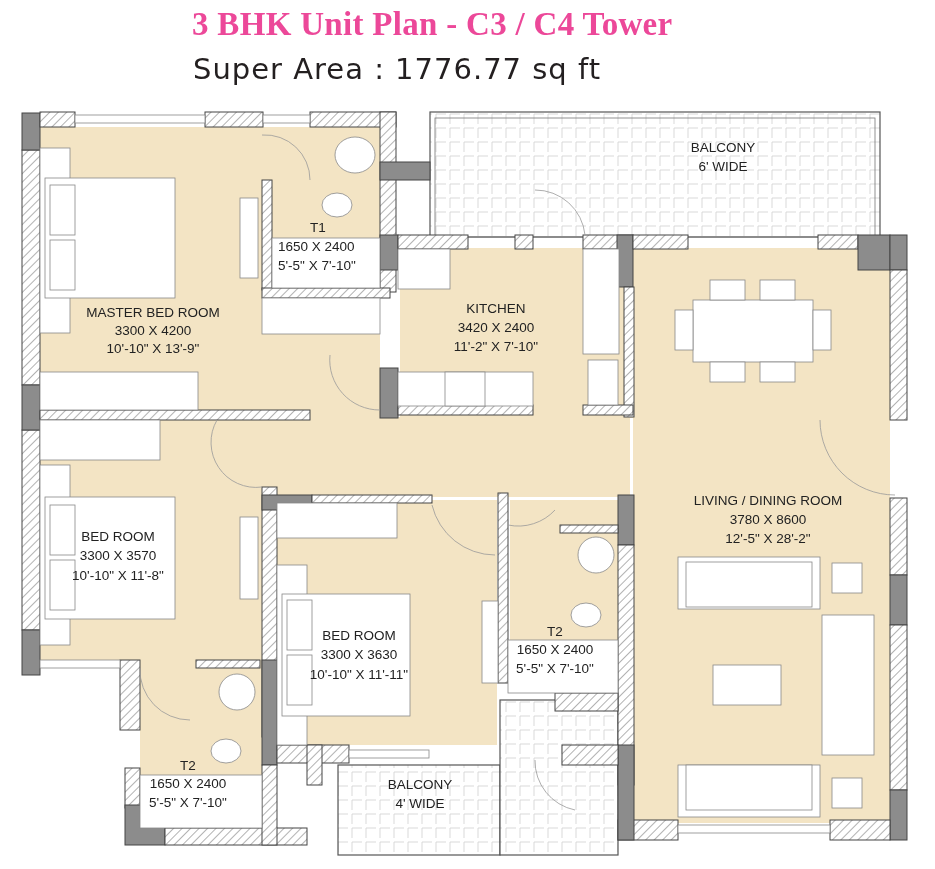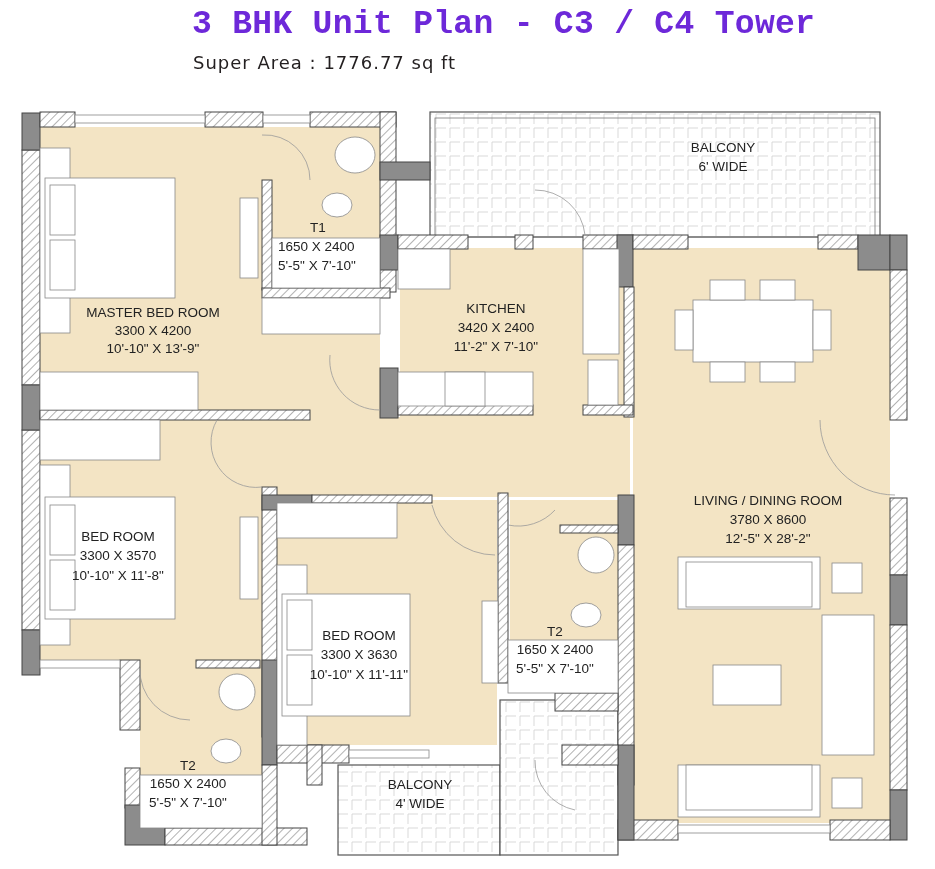--- a/index.html
+++ b/index.html
@@ -1,18 +1,18 @@
 <!DOCTYPE html>
 <html><head>
 <meta charset="utf-8">
 <style>
   html,body{margin:0;padding:0;background:#ffffff;}
   body{width:935px;height:869px;position:relative;overflow:hidden;font-family:"Liberation Sans",sans-serif;}
-  .title{position:absolute;left:192px;top:6px;font-size:33px;font-weight:bold;color:#6d28d9;letter-spacing:0.3px;font-family:Liberation Mono, monospace;}
-  .subtitle{position:absolute;left:193px;top:52px;font-size:18px;color:#231f20;letter-spacing:1px;font-family:"DejaVu Sans",sans-serif;}
+  .title{position:absolute;left:192px;top:6px;font-size:33px;font-weight:bold;color:#ec4899;letter-spacing:0.3px;font-family:Liberation Serif, serif;}
+  .subtitle{position:absolute;left:193px;top:52px;font-size:29px;color:#231f20;letter-spacing:1px;font-family:"DejaVu Sans",sans-serif;}
   svg.plan{position:absolute;left:0;top:0;}
   .lbl{font-family:"Liberation Sans",sans-serif;font-size:13.5px;fill:#222;text-anchor:middle;}
 </style>
 </head>
 <body>
 
 <div class="title">3 BHK Unit Plan - C3 / C4 Tower</div>
 <div class="subtitle">Super Area : 1776.77 sq ft</div>
 
 <svg class="plan" width="935" height="869" viewBox="0 0 935 869">

